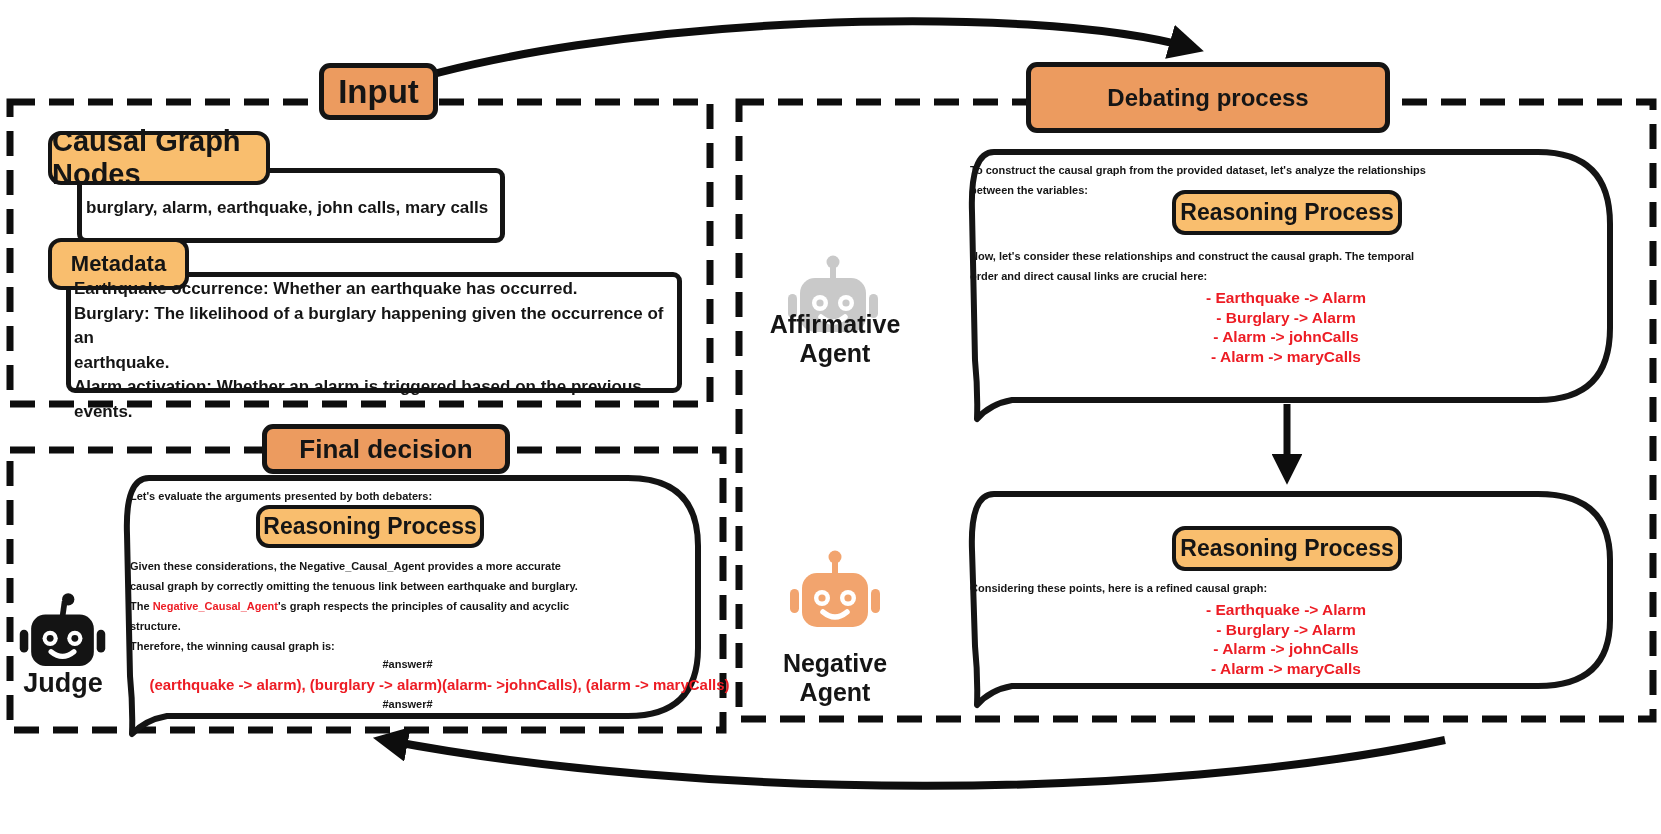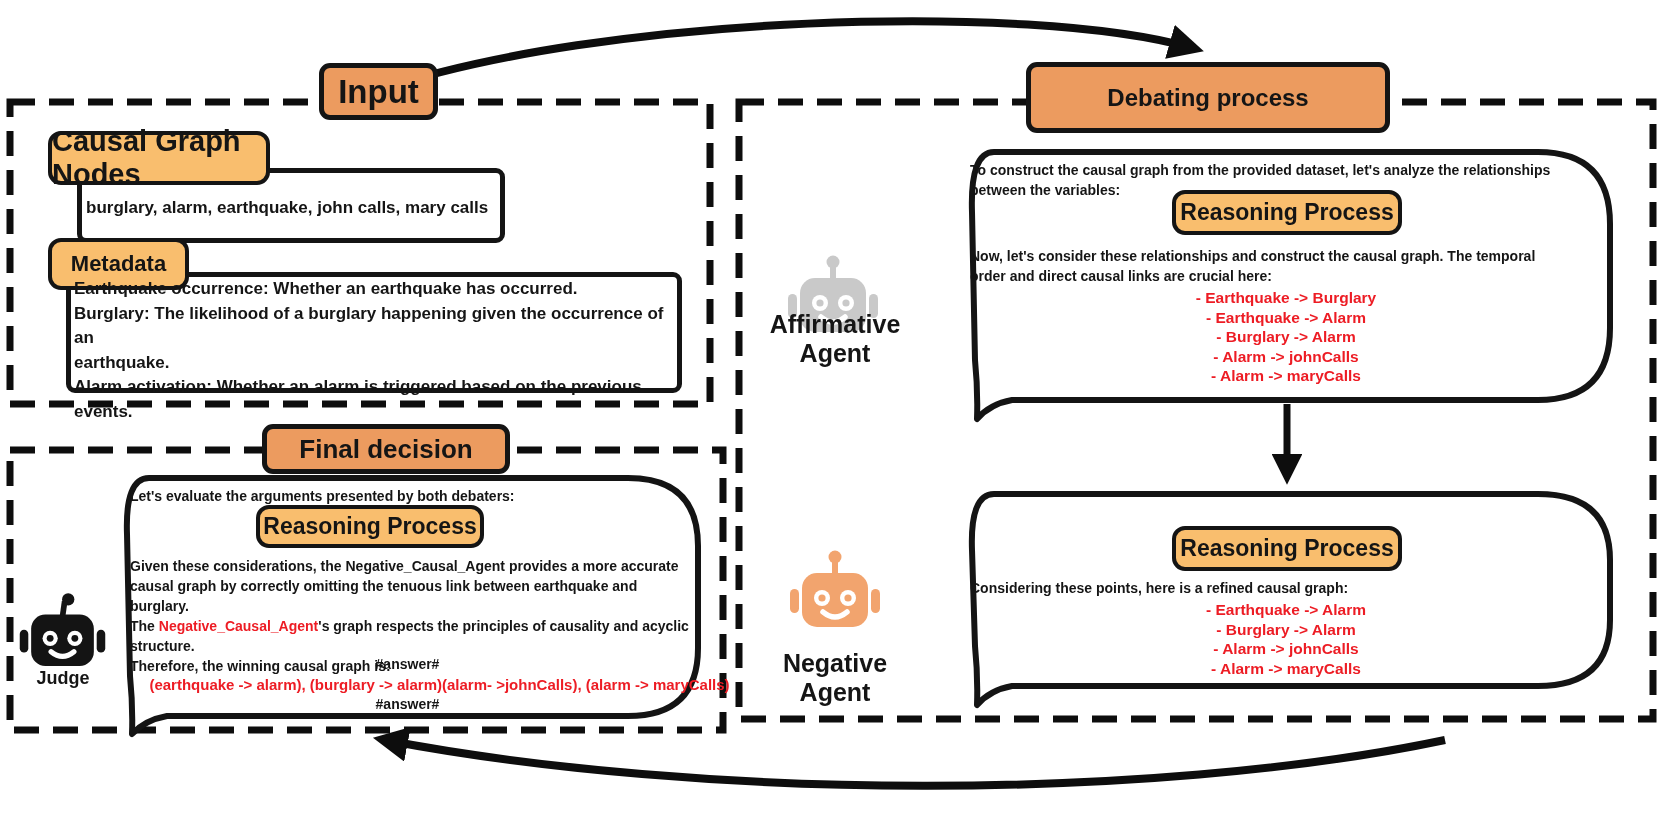--- a/index.html
+++ b/index.html
@@ -6,21 +6,21 @@
   #canvas{position:relative;width:1661px;height:834px;background:#fff;overflow:hidden;
           font-family:"Liberation Sans","DejaVu Sans",sans-serif;color:#151515;}
   .abs{position:absolute;box-sizing:border-box;}
   svg.overlay{position:absolute;left:0;top:0;width:1661px;height:834px;z-index:1;}
   .lvl{z-index:2;}
   .box-dark{background:#EC9B5F;border:5px solid #141414;border-radius:11px;
             display:flex;align-items:center;justify-content:center;font-weight:800;z-index:3;}
   .box-light{background:#F9BE6E;border:4px solid #141414;border-radius:13px;
              display:flex;align-items:center;justify-content:center;font-weight:800;z-index:3;}
   .white-box{background:#fff;border:5px solid #141414;border-radius:9px;z-index:2;}
-  .txt{font-weight:700;white-space:pre-line;line-height:20px;font-size:14px;z-index:4;}
+  .txt{font-weight:700;white-space:pre-line;line-height:20px;font-size:11px;z-index:4;}
   .meta-txt{font-size:17px;line-height:24.5px;}
   .red{color:#ED1C24;}
   .center{text-align:center;}
   .agent-label{font-weight:800;text-align:center;white-space:pre-line;z-index:3;}
   .edge-line{font-weight:700;font-size:15.5px;line-height:19.5px;}
 </style>
 </head>
 <body>
 
 <div id="canvas">
@@ -79,21 +79,20 @@
   </div>
   <div class="abs agent-label" style="left:740px;top:310px;width:190px;font-size:25px;line-height:29px;">Affirmative
 Agent</div>
 
   <div class="abs txt lvl" style="left:970px;top:160px;width:632px;">To construct the causal graph from the provided dataset, let's analyze the relationships
 between the variables:</div>
   <div class="abs box-light" style="left:1172px;top:190px;width:230px;height:45px;font-size:23px;">Reasoning Process</div>
   <div class="abs txt lvl" style="left:970px;top:246px;width:632px;">Now, let's consider these relationships and construct the causal graph. The temporal
 order and direct causal links are crucial here:</div>
   <div class="abs center lvl" style="left:962px;top:288px;width:648px;">
-    <div class="edge-line red">- Earthquake -&gt; Burglary</div>
     <div class="edge-line red">- Earthquake -&gt; Alarm</div>
     <div class="edge-line red">- Burglary -&gt; Alarm</div>
     <div class="edge-line red">- Alarm -&gt; johnCalls</div>
     <div class="edge-line red">- Alarm -&gt; maryCalls</div>
   </div>
 
   <div class="abs lvl" style="left:785px;top:545px;width:100px;height:100px;">
     <svg viewBox="0 0 100 100" width="100" height="100">
       <g fill="#F2A46E">
         <circle cx="50" cy="12" r="6.5"></circle>
@@ -132,21 +131,21 @@
         <rect x="5" y="44" width="9" height="24" rx="4.5"></rect>
         <rect x="86" y="44" width="9" height="24" rx="4.5"></rect>
         <circle cx="37" cy="53" r="8" fill="#fff"></circle>
         <circle cx="63" cy="53" r="8" fill="#fff"></circle>
         <circle cx="37" cy="53" r="3.6"></circle>
         <circle cx="63" cy="53" r="3.6"></circle>
         <path d="M 38 67 Q 50 77 62 67" stroke="#fff" stroke-width="5.5" fill="none" stroke-linecap="round"></path>
       </g>
     </svg>
   </div>
-  <div class="abs agent-label" style="left:8px;top:668px;width:110px;font-size:18px;">Judge</div>
+  <div class="abs agent-label" style="left:8px;top:668px;width:110px;font-size:27px;">Judge</div>
 
   <div class="abs txt lvl" style="left:130px;top:486px;width:560px;">Let's evaluate the arguments presented by both debaters:</div>
   <div class="abs box-light" style="left:256px;top:505px;width:228px;height:43px;font-size:23px;">Reasoning Process</div>
   <div class="abs txt lvl" style="left:130px;top:556px;width:560px;"><span>Given these considerations, the Negative_Causal_Agent provides a more accurate
 causal graph by correctly omitting the tenuous link between earthquake and burglary.
 The </span><span class="red">Negative_Causal_Agent</span><span>'s graph respects the principles of causality and acyclic
 structure.
 Therefore, the winning causal graph is:</span></div>
   <div class="abs txt center lvl" style="left:117px;top:655px;width:581px;line-height:19px;">#answer#</div>
   <div class="abs txt center red lvl" style="left:117px;top:675px;width:581px;line-height:19px;font-size:15px;margin-left:32px;">(earthquake -&gt; alarm), (burglary -&gt; alarm)(alarm- &gt;johnCalls), (alarm -&gt; maryCalls)</div>

